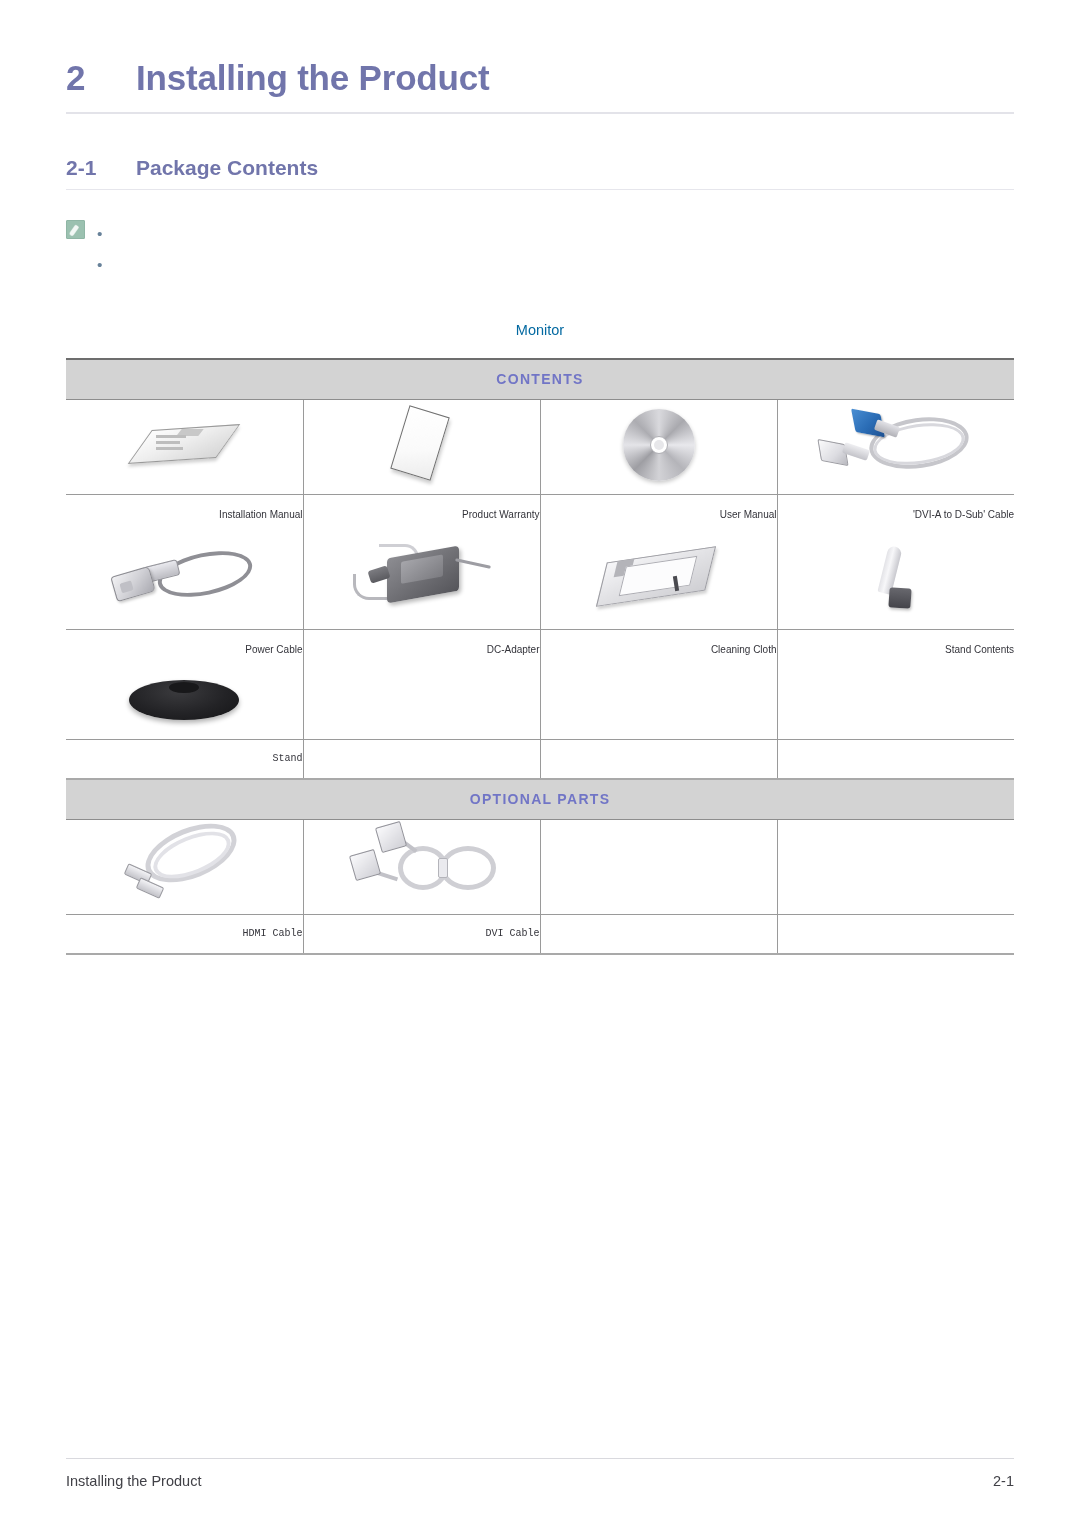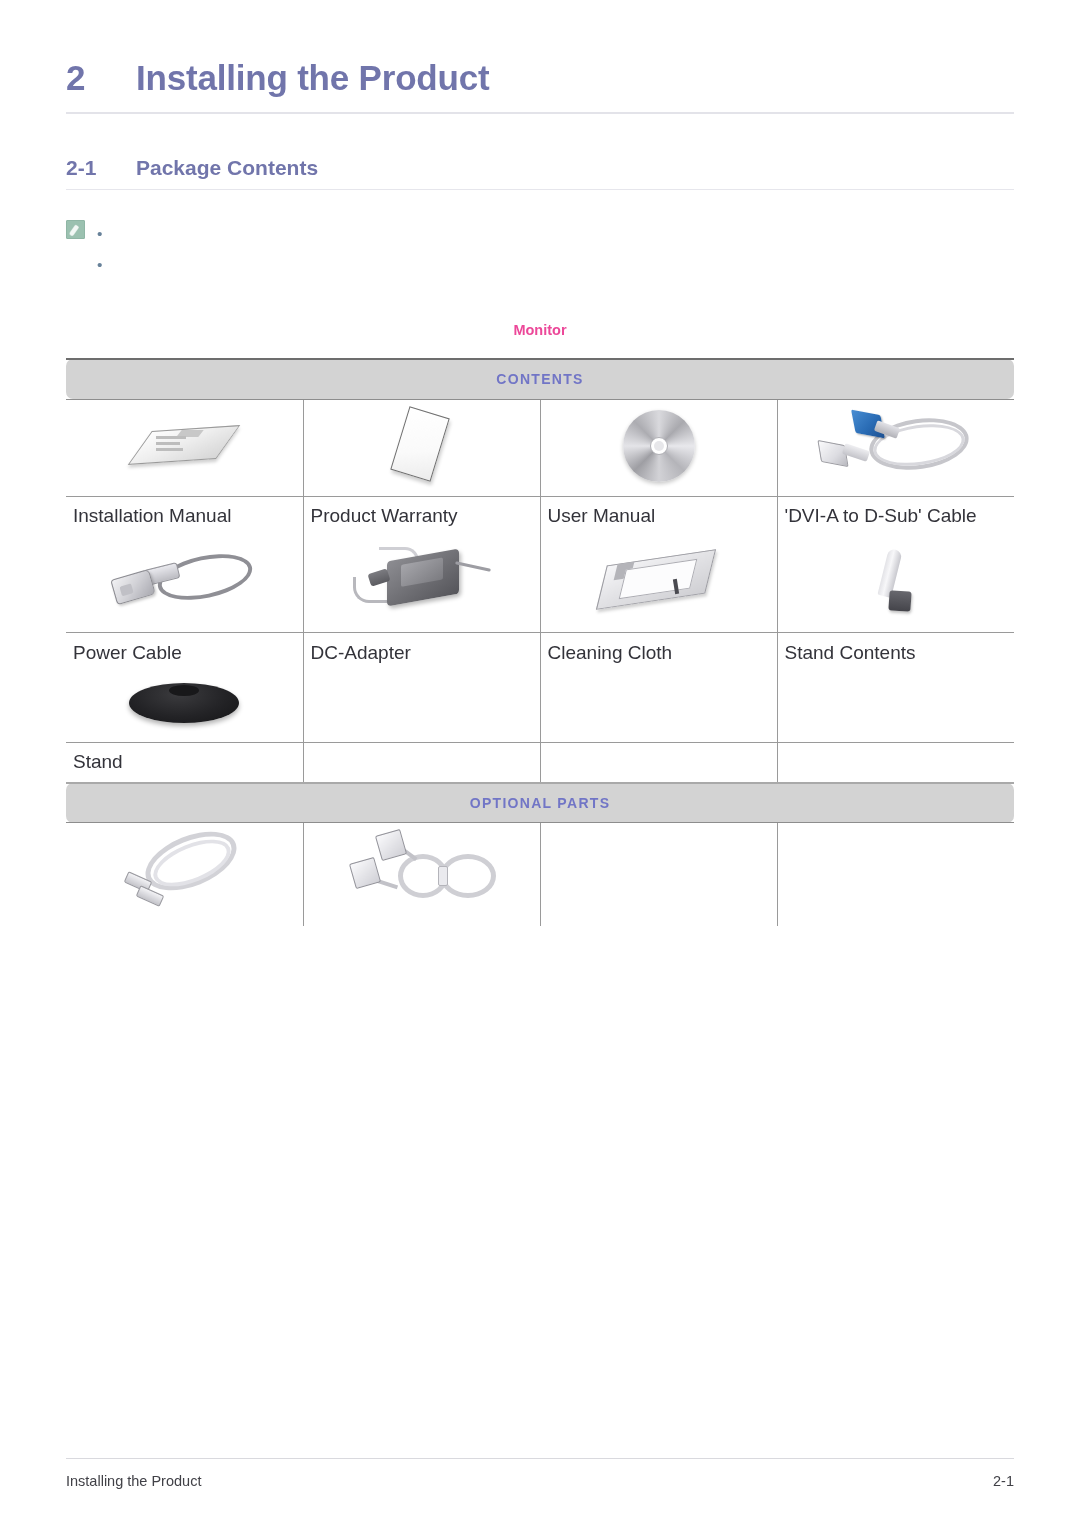--- a/index.html
+++ b/index.html
@@ -172,32 +172,32 @@
     top: 178px;
     width: 134px;
     height: 33px;
     background: radial-gradient(ellipse at 50% 35%, #a6a6ab 0%, #96969b 60%, #86868b 100%);
     border-radius: 50%;
     box-shadow: 0 3px 6px rgba(0,0,0,0.13);
   }
   .figure-caption {
     margin-top: 20px;
     font-size: 14.5px;
-    font-weight: bold;
-    color: #ec4899;
+    font-weight: normal;
+    color: #0369a1;
   }
 
   
   .parts-table {
     margin-top: 20px;
     width: 100%;
     border-collapse: collapse;
     table-layout: fixed;
   }
-  .parts-table td, .parts-table th { padding: 7px; border-radius: 7px; }
+  .parts-table td, .parts-table th { padding: 0; }
 
   .band {
     background: #d3d3d3;
     border-top: 2px solid #6d6d6d;
     border-bottom: 1px solid #8d8d8d;
     height: 40px;
     text-align: center;
     vertical-align: middle;
     color: #7175c6;
     font-size: 14px;
@@ -210,27 +210,27 @@
     height: 95px;
     border-right: 1px solid #9a9a9a;
     text-align: center;
     vertical-align: middle;
   }
   .img-cell.last { border-right: none; }
   .label-cell {
     height: 40px;
     border-top: 1px solid #9a9a9a;
     border-right: 1px solid #9a9a9a;
-    text-align: left;
+    text-align: right;
     vertical-align: middle;
-    font-size: 19px;
+    font-size: 10px;
     color: #33333a;
   }
   .label-cell.last { border-right: none; }
-  .table-bottom td { border-bottom: 2px solid #a9a9a9; }
+  .table-bottom td { border-bottom: 2px solid #a9a9a9; font-family: Liberation Mono, monospace; }
 
   
   .art { display: inline-block; position: relative; }
 
   
   .art-manual { width: 96px; height: 52px; }
   .art-manual .bk {
     position: absolute; left: 6px; top: 8px;
     width: 84px; height: 34px;
     background: linear-gradient(150deg,#fdfdfd 0%,#eeeeee 45%,#d6d6d6 100%);
@@ -724,20 +724,26 @@
           <span class="art art-dvi">
             <span class="l1"></span><span class="l2"></span><span class="tie"></span>
             <span class="wa"></span><span class="wb"></span>
             <span class="ca"></span><span class="cb"></span>
           </span>
         </td>
         <td class="img-cell"></td>
         <td class="img-cell last"></td>
       </tr>
 
+      <tr class="table-bottom">
+        <td class="label-cell">HDMI Cable</td>
+        <td class="label-cell">DVI Cable</td>
+        <td class="label-cell"></td>
+        <td class="label-cell last"></td>
+      </tr>
     </tbody>
   </table>
 
 
   <div class="page-footer">
     <div class="fline"></div>
     <div class="frow">
       <span>Installing the Product</span>
       <span>2-1</span>
     </div>

